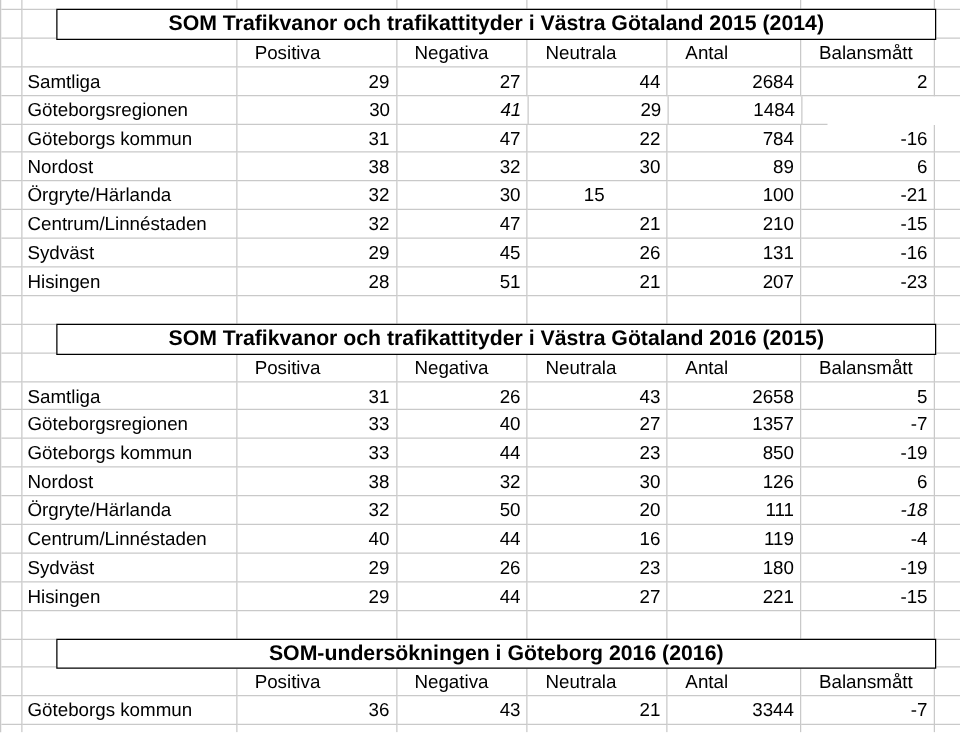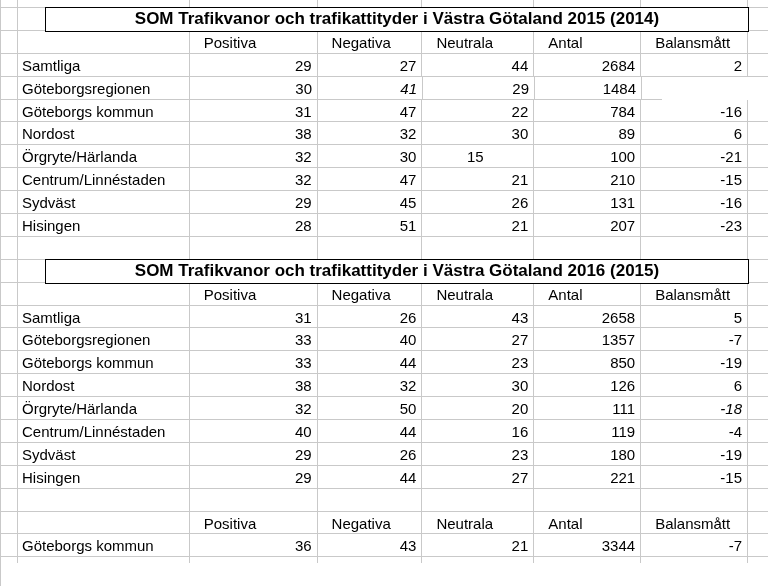--- a/index.html
+++ b/index.html
@@ -261,20 +261,25 @@
     <div class="row" style="height: 22.9px;">
       <div class="cell c-a"></div>
       <div class="cell c-label"></div>
       <div class="cell c-v" style="width: 128px;"></div>
       <div class="cell c-v" style="width: 105px;"></div>
       <div class="cell c-v" style="width: 112px;"></div>
       <div class="cell c-v" style="width: 107px;"></div>
       <div class="cell c-v" style="width: 107px;"></div>
       <div class="cell c-end"></div>
     </div>
+    <div class="row title-row" style="height: 22.9px;">
+      <div class="cell c-a"></div>
+      <div class="cell c-rest"></div>
+      <div class="title-box">SOM-undersökningen i Göteborg 2016 (2016)</div>
+    </div>
     <div class="row" style="height: 22.9px;">
       <div class="cell c-a"></div>
       <div class="cell c-label"></div>
       <div class="cell c-v c-h" style="width: 128px;">Positiva</div>
       <div class="cell c-v c-h" style="width: 105px;">Negativa</div>
       <div class="cell c-v c-h" style="width: 112px;">Neutrala</div>
       <div class="cell c-v c-h" style="width: 107px;">Antal</div>
       <div class="cell c-v c-h" style="width: 107px;">Balansmått</div>
       <div class="cell c-end"></div>
     </div>

